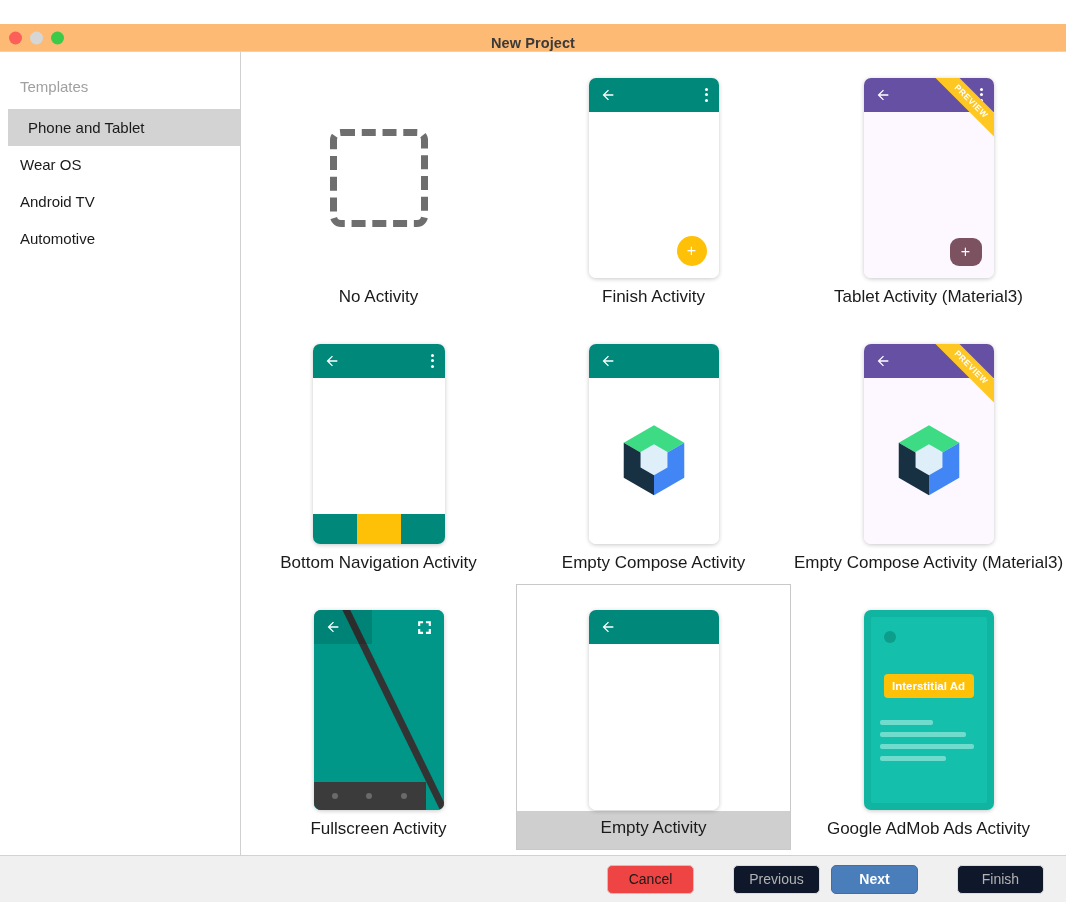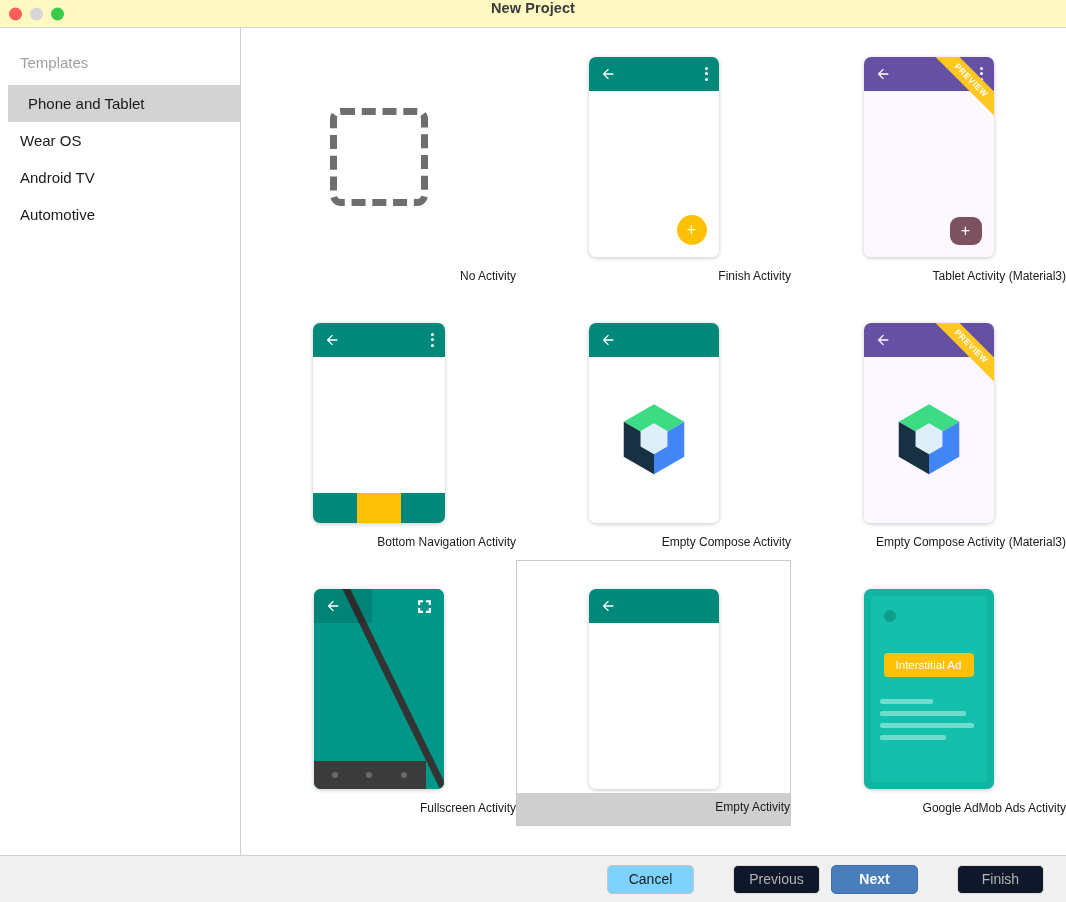--- a/index.html
+++ b/index.html
@@ -8,23 +8,23 @@
     font-family: "Liberation Sans", sans-serif;
     background: #ffffff;
     overflow: hidden;
     -webkit-font-smoothing: antialiased;
   }
   .window { width: 1066px; height: 902px; display: flex; flex-direction: column; background:#fff; }
 
   
   .titlebar {
     height: 28px; flex: 0 0 28px; position: relative;
-    background: #fef9c3;
+    background: #fdba74;
     border-bottom: 1px solid #d6d6d6;
-    display: flex; align-items: flex-start;
+    display: flex; align-items: flex-end; margin-top: 24px;
   }
   .traffic { position: absolute; left: 9px; top: 50%; transform: translateY(-50%); display: flex; gap: 8px; }
   .dot { width: 13px; height: 13px; border-radius: 50%; }
   .dot.red    { background: #fc6058; }
   .dot.yellow { background: #d6d6d6; }
   .dot.green  { background: #3bcb48; }
   .title-text {
     width: 100%; text-align: center;
     font-size: 14.5px; font-weight: bold; color: #3a3a3a;
     letter-spacing: .1px;
@@ -63,22 +63,22 @@
     padding-top: 23px;
     height: 266px;
   }
   .cell.selected { border: 1px solid #c9c9c9; }
   .thumb-wrap {
     flex: 1 1 auto;
     display: flex; align-items: center; justify-content: center;
     width: 100%;
   }
   .cell-label {
-    width: 100%; text-align: right;
-    font-size: 12px; color: #1a1a1a;
+    width: 100%; text-align: center;
+    font-size: 17px; color: #1a1a1a;
     padding: 7px 0 11px 0;
   }
   .cell.selected .cell-label { background: #cfcfcf; }
 
   
   .phone {
     width: 130px; height: 200px;
     border-radius: 7px;
     background: #ffffff;
     box-shadow: 0 1px 4px rgba(0,0,0,.22);
@@ -168,38 +168,38 @@
   
   .phone.admob { background: #0fb5a0; padding: 7px; }
   .admob-inner {
     width: 100%; height: 100%; background: #14c0ab; border-radius: 2px;
     position: relative; padding: 14px 13px;
   }
   .admob-circle { width: 12px; height: 12px; border-radius: 50%; background: #0c9d8b; }
   .admob-btn {
     position: absolute; left: 13px; right: 13px; top: 57px;
     background: #ffc107; color: #ffffff;
-    font-size: 11.5px; font-weight: normal;
+    font-size: 11.5px; font-weight: bold;
     text-align: center; padding: 6px 0; border-radius: 4px;
   }
   .admob-lines { position: absolute; left: 9px; right: 9px; top: 103px; }
   .admob-lines i { display: block; height: 5px; border-radius: 2px; background: #6fdccd; margin-bottom: 7px; }
 
   
   .footer {
     flex: 0 0 47px; height: 47px;
     background: #f0f0f0;
     border-top: 1px solid #d2d2d2;
     display: flex; align-items: center; justify-content: flex-end;
     gap: 11px; padding-right: 22px;
   }
   .btn {
     min-width: 87px; height: 29px;
     border-radius: 5px; border: 1px solid #c4c4c4;
-    background: #7dd3fc; color: #1a1a1a;
+    background: #ef4444; color: #1a1a1a;
     font-size: 14px; font-family: "Liberation Sans", sans-serif;
     display: flex; align-items: center; justify-content: center;
     cursor: default;
   }
   .btn.disabled { color: #b2b2b2; background: #0f172a; border-color: #dcdcdc; margin-left: 28px; }
   .btn.primary {
     background: #4a7ebb; border: 1px solid #3f6ea8; color: #ffffff; font-weight: bold;
   }
 </style>
 </head>

